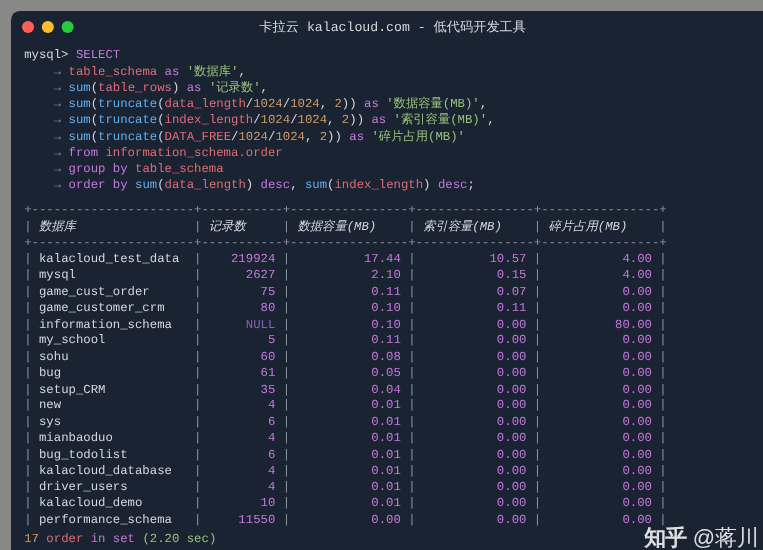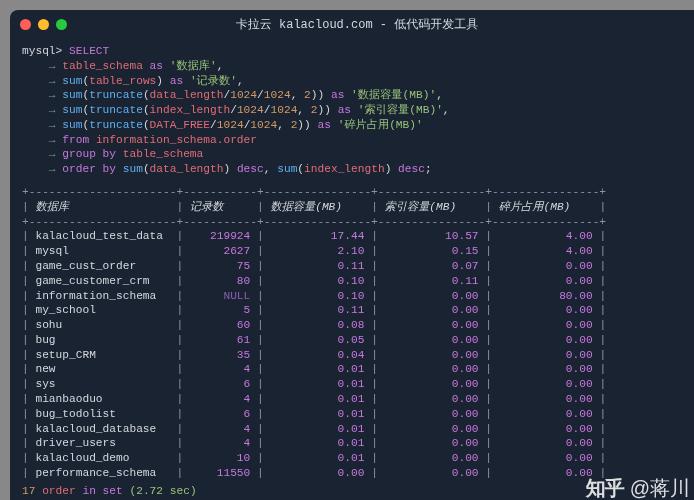--- a/index.html
+++ b/index.html
@@ -82,19 +82,19 @@
       <div><span class="pipe">| </span><span class="ncell" style="width:20ch">new                 </span><span class="pipe"> | </span><span class="vcell numc" style="width:9ch">4</span><span class="pipe"> | </span><span class="vcell numc" style="width:14ch">0.01</span><span class="pipe"> | </span><span class="vcell numc" style="width:14ch">0.00</span><span class="pipe"> | </span><span class="vcell numc" style="width:14ch">0.00</span><span class="pipe"> | </span></div>
       <div><span class="pipe">| </span><span class="ncell" style="width:20ch">sys                 </span><span class="pipe"> | </span><span class="vcell numc" style="width:9ch">6</span><span class="pipe"> | </span><span class="vcell numc" style="width:14ch">0.01</span><span class="pipe"> | </span><span class="vcell numc" style="width:14ch">0.00</span><span class="pipe"> | </span><span class="vcell numc" style="width:14ch">0.00</span><span class="pipe"> | </span></div>
       <div><span class="pipe">| </span><span class="ncell" style="width:20ch">mianbaoduo          </span><span class="pipe"> | </span><span class="vcell numc" style="width:9ch">4</span><span class="pipe"> | </span><span class="vcell numc" style="width:14ch">0.01</span><span class="pipe"> | </span><span class="vcell numc" style="width:14ch">0.00</span><span class="pipe"> | </span><span class="vcell numc" style="width:14ch">0.00</span><span class="pipe"> | </span></div>
       <div><span class="pipe">| </span><span class="ncell" style="width:20ch">bug_todolist        </span><span class="pipe"> | </span><span class="vcell numc" style="width:9ch">6</span><span class="pipe"> | </span><span class="vcell numc" style="width:14ch">0.01</span><span class="pipe"> | </span><span class="vcell numc" style="width:14ch">0.00</span><span class="pipe"> | </span><span class="vcell numc" style="width:14ch">0.00</span><span class="pipe"> | </span></div>
       <div><span class="pipe">| </span><span class="ncell" style="width:20ch">kalacloud_database  </span><span class="pipe"> | </span><span class="vcell numc" style="width:9ch">4</span><span class="pipe"> | </span><span class="vcell numc" style="width:14ch">0.01</span><span class="pipe"> | </span><span class="vcell numc" style="width:14ch">0.00</span><span class="pipe"> | </span><span class="vcell numc" style="width:14ch">0.00</span><span class="pipe"> | </span></div>
       <div><span class="pipe">| </span><span class="ncell" style="width:20ch">driver_users        </span><span class="pipe"> | </span><span class="vcell numc" style="width:9ch">4</span><span class="pipe"> | </span><span class="vcell numc" style="width:14ch">0.01</span><span class="pipe"> | </span><span class="vcell numc" style="width:14ch">0.00</span><span class="pipe"> | </span><span class="vcell numc" style="width:14ch">0.00</span><span class="pipe"> | </span></div>
       <div><span class="pipe">| </span><span class="ncell" style="width:20ch">kalacloud_demo      </span><span class="pipe"> | </span><span class="vcell numc" style="width:9ch">10</span><span class="pipe"> | </span><span class="vcell numc" style="width:14ch">0.01</span><span class="pipe"> | </span><span class="vcell numc" style="width:14ch">0.00</span><span class="pipe"> | </span><span class="vcell numc" style="width:14ch">0.00</span><span class="pipe"> | </span></div>
       <div><span class="pipe">| </span><span class="ncell" style="width:20ch">performance_schema  </span><span class="pipe"> | </span><span class="vcell numc" style="width:9ch">11550</span><span class="pipe"> | </span><span class="vcell numc" style="width:14ch">0.00</span><span class="pipe"> | </span><span class="vcell numc" style="width:14ch">0.00</span><span class="pipe"> | </span><span class="vcell numc" style="width:14ch">0.00</span><span class="pipe"> | </span></div>
     </div>
 
-  <div class="status"><span class="c-num">17</span> <span class="c-col">order</span> <span class="c-kw">in set</span> <span style="color:#98c379">(2.72 sec)</span></div>
+  <div class="status"><span class="c-num">17</span> <span class="c-col">order</span> <span class="c-kw">in set</span> <span style="color:#98c379">(2.20 sec)</span></div>
 
   <div class="watermark">
     <span class="zlogo">知乎</span>
     <span>@蒋川</span>
   </div>
 </div>
 
 </body></html>

